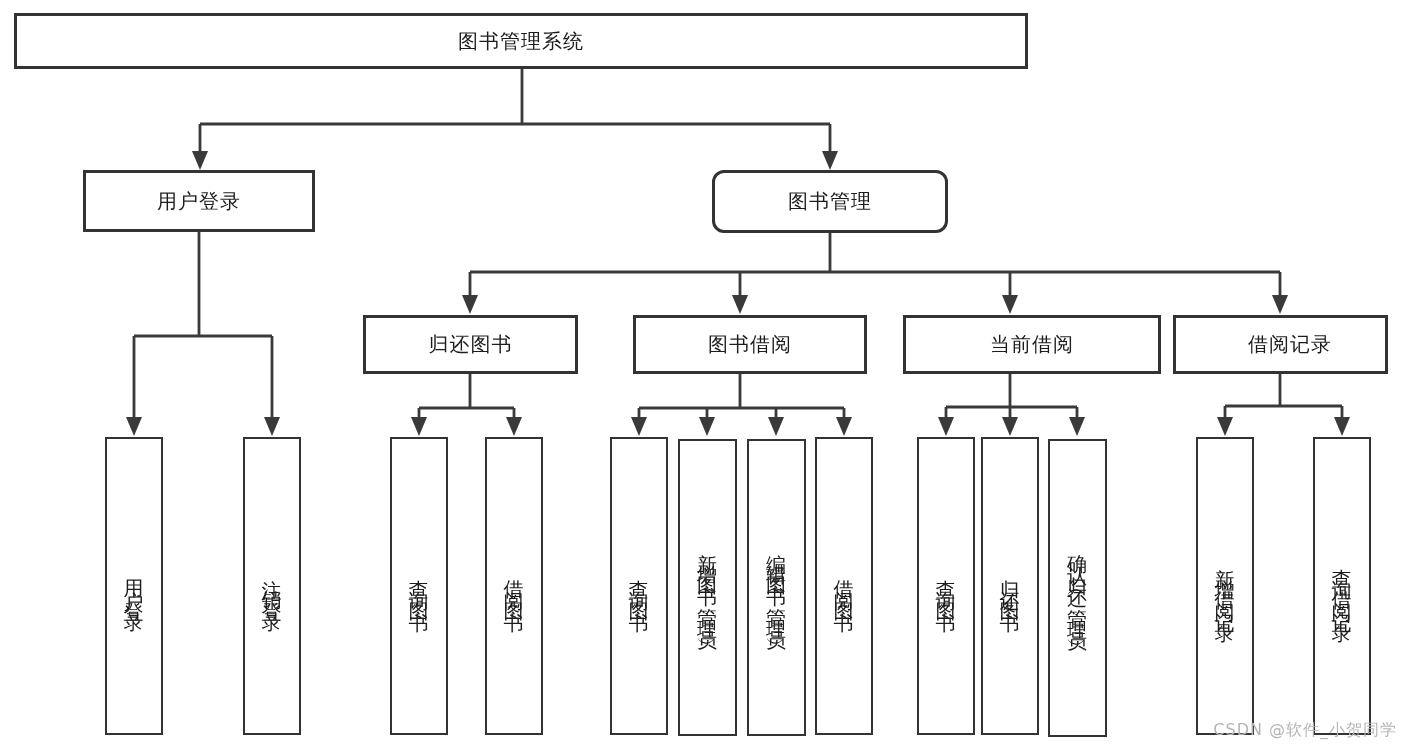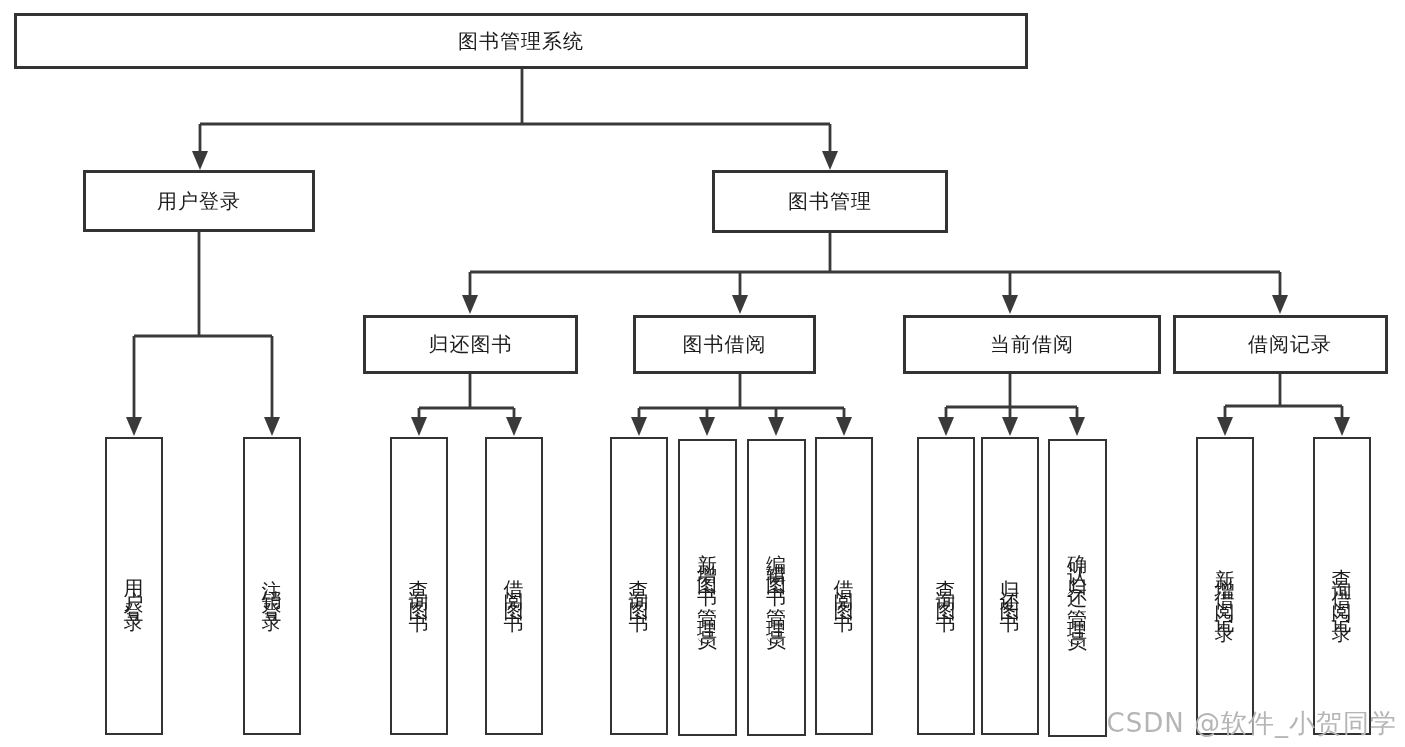--- a/index.html
+++ b/index.html
@@ -51,21 +51,21 @@
     writing-mode: vertical-rl;
     text-orientation: mixed;
     font-size: 20px;
     letter-spacing: 11px;
     line-height: 1.0;
   }
   .watermark {
     position: absolute;
     right: 8px;
     bottom: 6px;
-    font-size: 26px;
+    font-size: 16px;
     color: #b5b5b5;
     letter-spacing: 1px;
     z-index: 5;
     white-space: nowrap;
     margin-left: 8px;
   }
 </style>
 </head>
 <body>
 
@@ -114,28 +114,28 @@
     </g>
   </svg>
 
   <div class="box hbox" style="left:14px; top:13px; width:1014px; height:56px;">
     <span>图书管理系统</span>
   </div>
 
   <div class="box hbox" style="left:83px; top:170px; width:232px; height:62px;">
     <span>用户登录</span>
   </div>
-  <div class="box hbox" style="left:712px; top:170px; width:236px; height:63px;">
+  <div class="box hbox" style="left:712px; top:170px; width:236px; height:63px;border-radius:12px;">
     <span>图书管理</span>
   </div>
 
   <div class="box hbox" style="left:363px; top:315px; width:215px; height:59px;">
     <span>归还图书</span>
   </div>
-  <div class="box hbox" style="left:633px; top:315px; width:183px; height:59px;">
+  <div class="box hbox" style="left:633px; top:315px; width:234px; height:59px;">
     <span>图书借阅</span>
   </div>
   <div class="box hbox" style="left:903px; top:315px; width:258px; height:59px;">
     <span>当前借阅</span>
   </div>
   <div class="box hbox" style="left:1173px; top:315px; width:215px; height:59px;padding-left:19px;">
     <span>借阅记录</span>
   </div>
 
   <div class="box vbox" style="left:105px; top:437px; width:58px; height:298px;">

